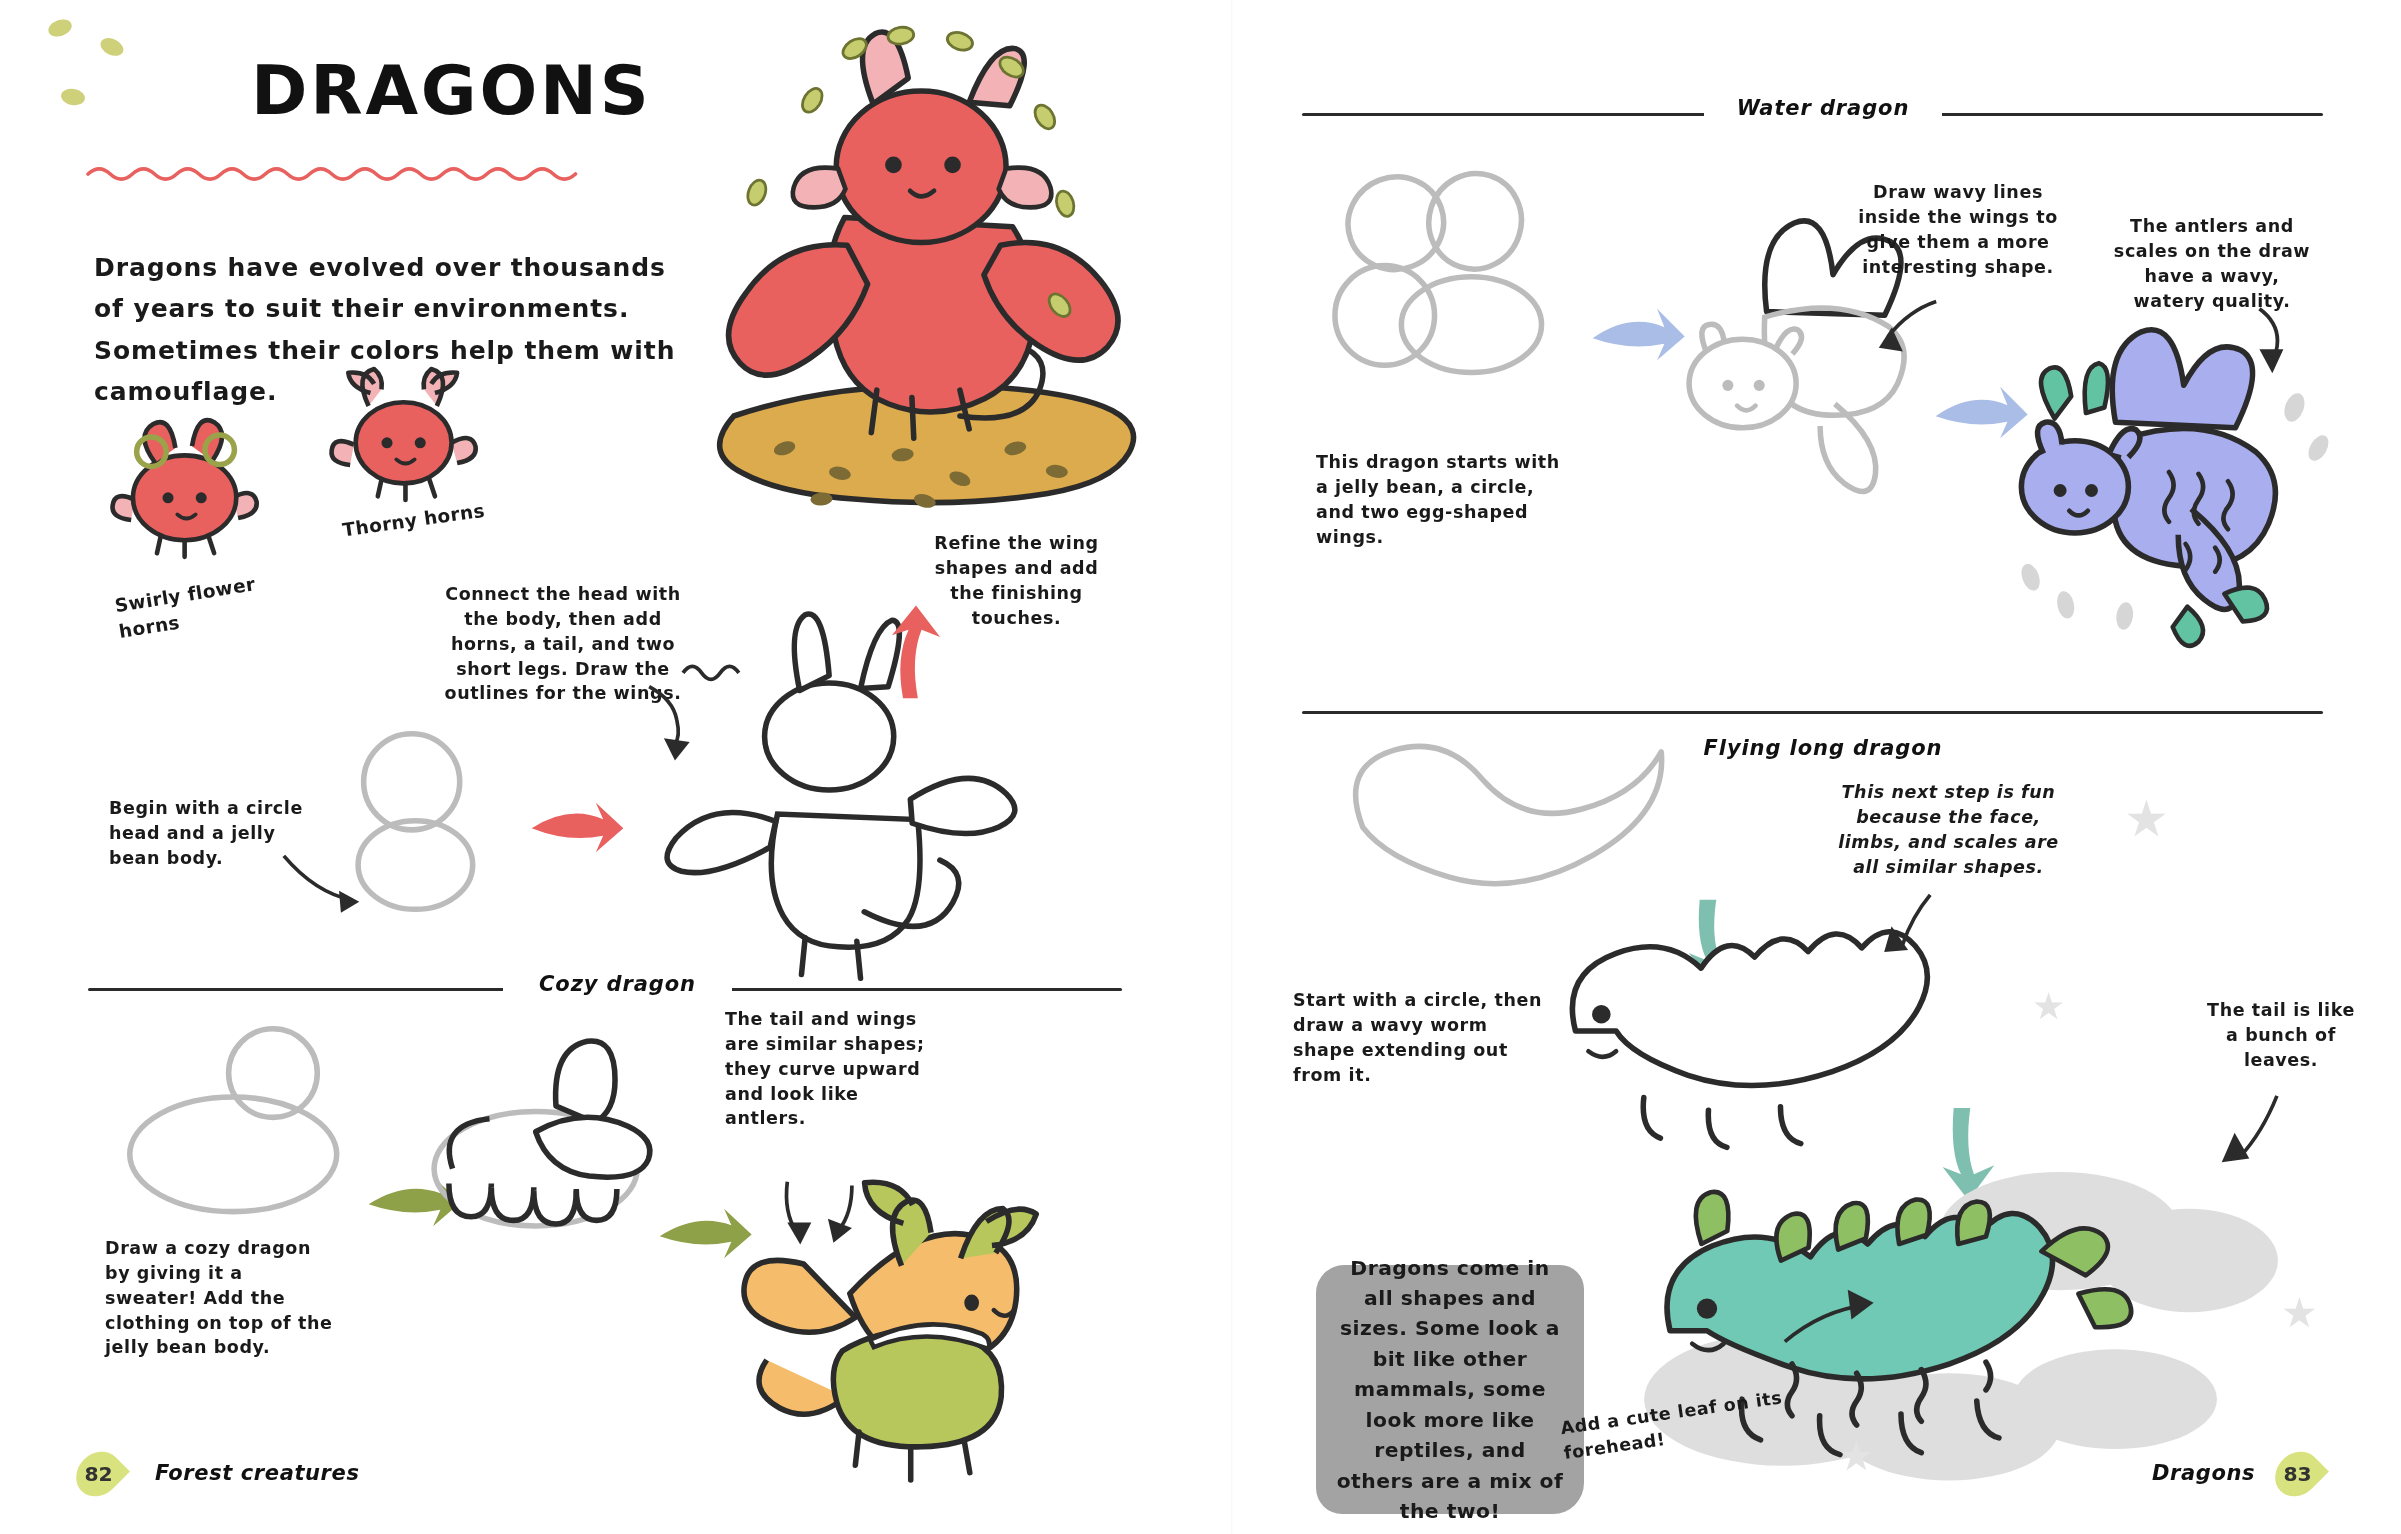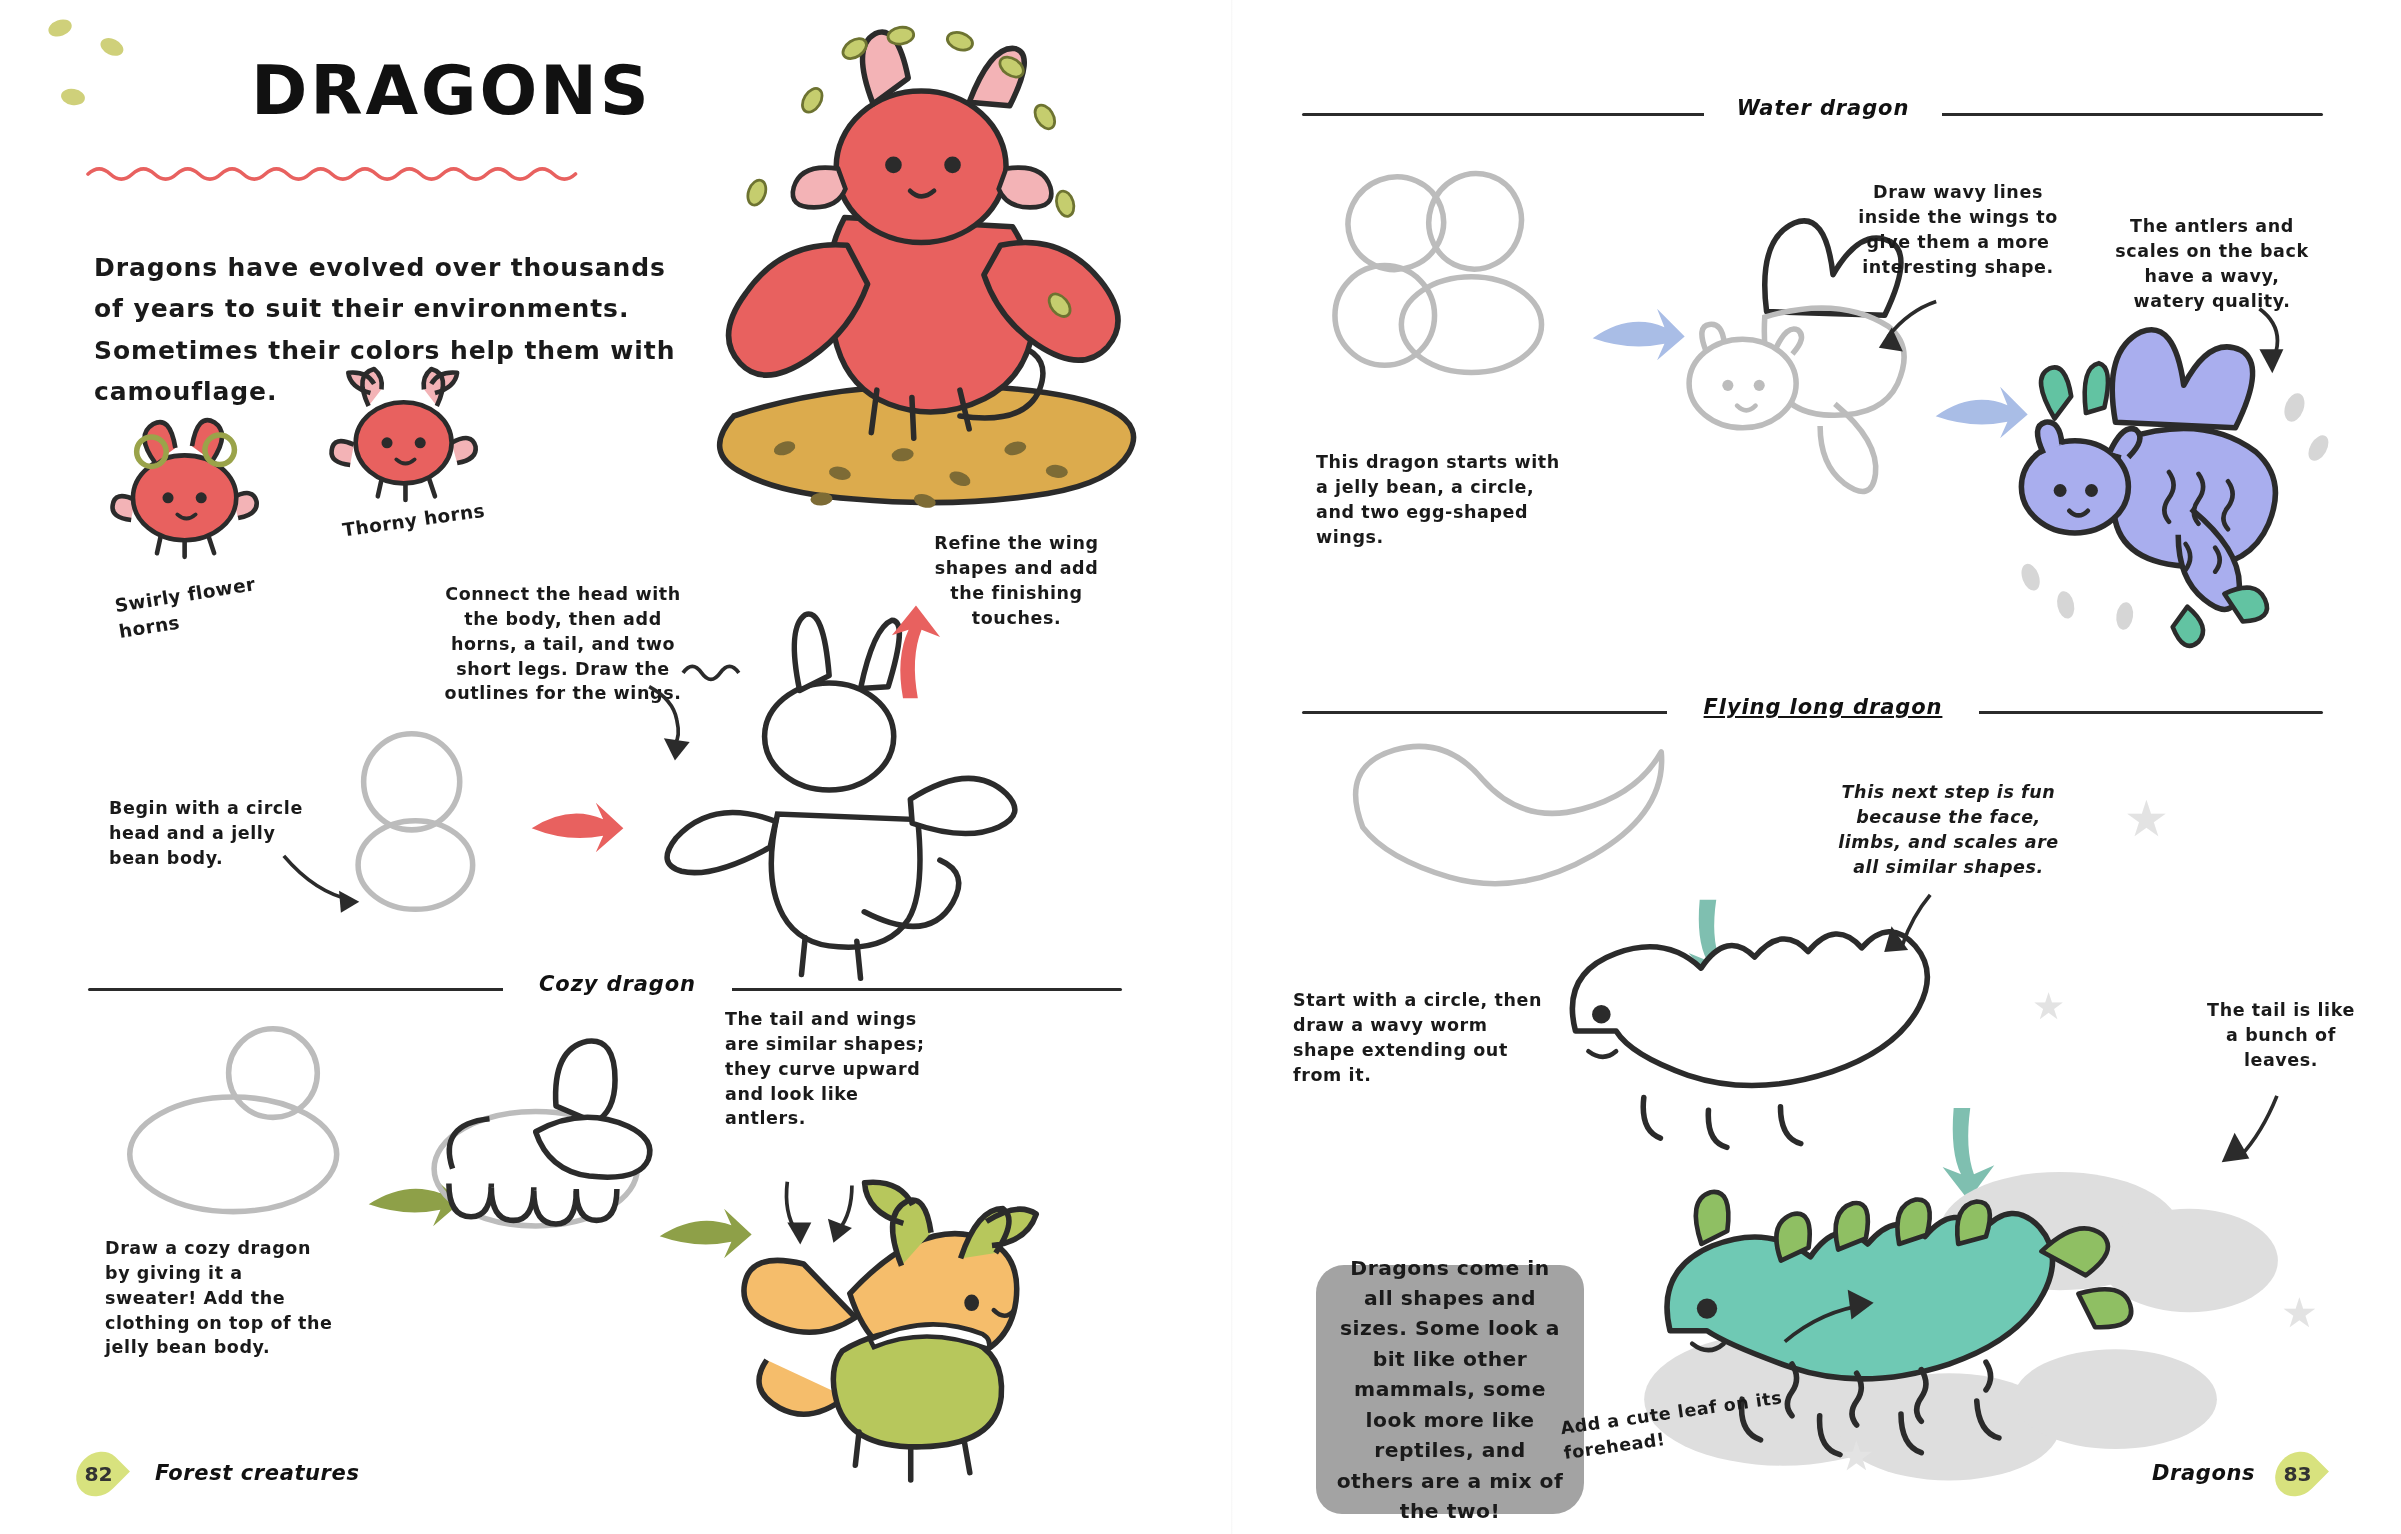--- a/index.html
+++ b/index.html
@@ -327,28 +327,28 @@
       <path d="M188 332 q26 22 12 38 q-16 14 -28 -16z"></path>
     </g>
     <g fill="#d6d6d6">
       <ellipse cx="304" cy="116" rx="10" ry="16" transform="rotate(20 304 116)"></ellipse>
       <ellipse cx="330" cy="160" rx="9" ry="15" transform="rotate(30 330 160)"></ellipse>
       <ellipse cx="18" cy="300" rx="9" ry="15" transform="rotate(-20 18 300)"></ellipse>
       <ellipse cx="56" cy="330" rx="9" ry="15" transform="rotate(-12 56 330)"></ellipse>
       <ellipse cx="120" cy="342" rx="9" ry="15" transform="rotate(8 120 342)"></ellipse>
     </g>
   </svg>
-  <div class="txt caption" style="left:2106px;top:214px;width:212px;">The antlers and scales on the back have a wavy, watery quality.</div>
+  <div class="txt caption" style="left:2106px;top:214px;width:212px;">The antlers and scales on the draw have a wavy, watery quality.</div>
   <svg style="left:2217px;top:305px;width:83px;height:83px;" viewBox="0 0 90 90" width="83" height="83">
     <path d="M46 4 q30 22 14 58" fill="none" stroke="#2b2b2b" stroke-width="4"></path>
     <path d="M46 48 l14 26 l12 -26z" fill="#2b2b2b"></path>
   </svg>
 
   <div class="rule" style="left:1302px;top:711px;width:1021px;"></div>
-  <div class="section-label" style="left:1667px;top:695px;width:286px;text-decoration:underline;">Flying long dragon</div>
+  <div class="section-label" style="left:1667px;top:736px;width:286px;">Flying long dragon</div>
 
   <svg style="left:1307px;top:739px;width:388px;height:175px;" viewBox="0 0 420 190" width="388" height="175">
     <path d="M60 96 q-26 -66 34 -84 q56 -16 96 32 q44 50 108 32 q60 -16 86 -62 q6 66 -74 112 q-80 46 -156 24 q-68 -20 -94 -54z" fill="none" stroke="#bcbcbc" stroke-width="6" stroke-linejoin="round"></path>
   </svg>
   <div class="txt caption left" style="left:1293px;top:940px;width:263px;margin-top:48px;">Start with a circle, then draw a wavy worm shape extending out from it.</div>
 
   <svg style="left:1672px;top:896px;width:83px;height:92px;" viewBox="0 0 90 100" width="83" height="92">
     <path d="M30 4 q-4 44 8 66 l-20 -8 l28 34 l28 -36 l-22 10 q-10 -26 -4 -66z" fill="#7fbfb0"></path>
   </svg>
 

